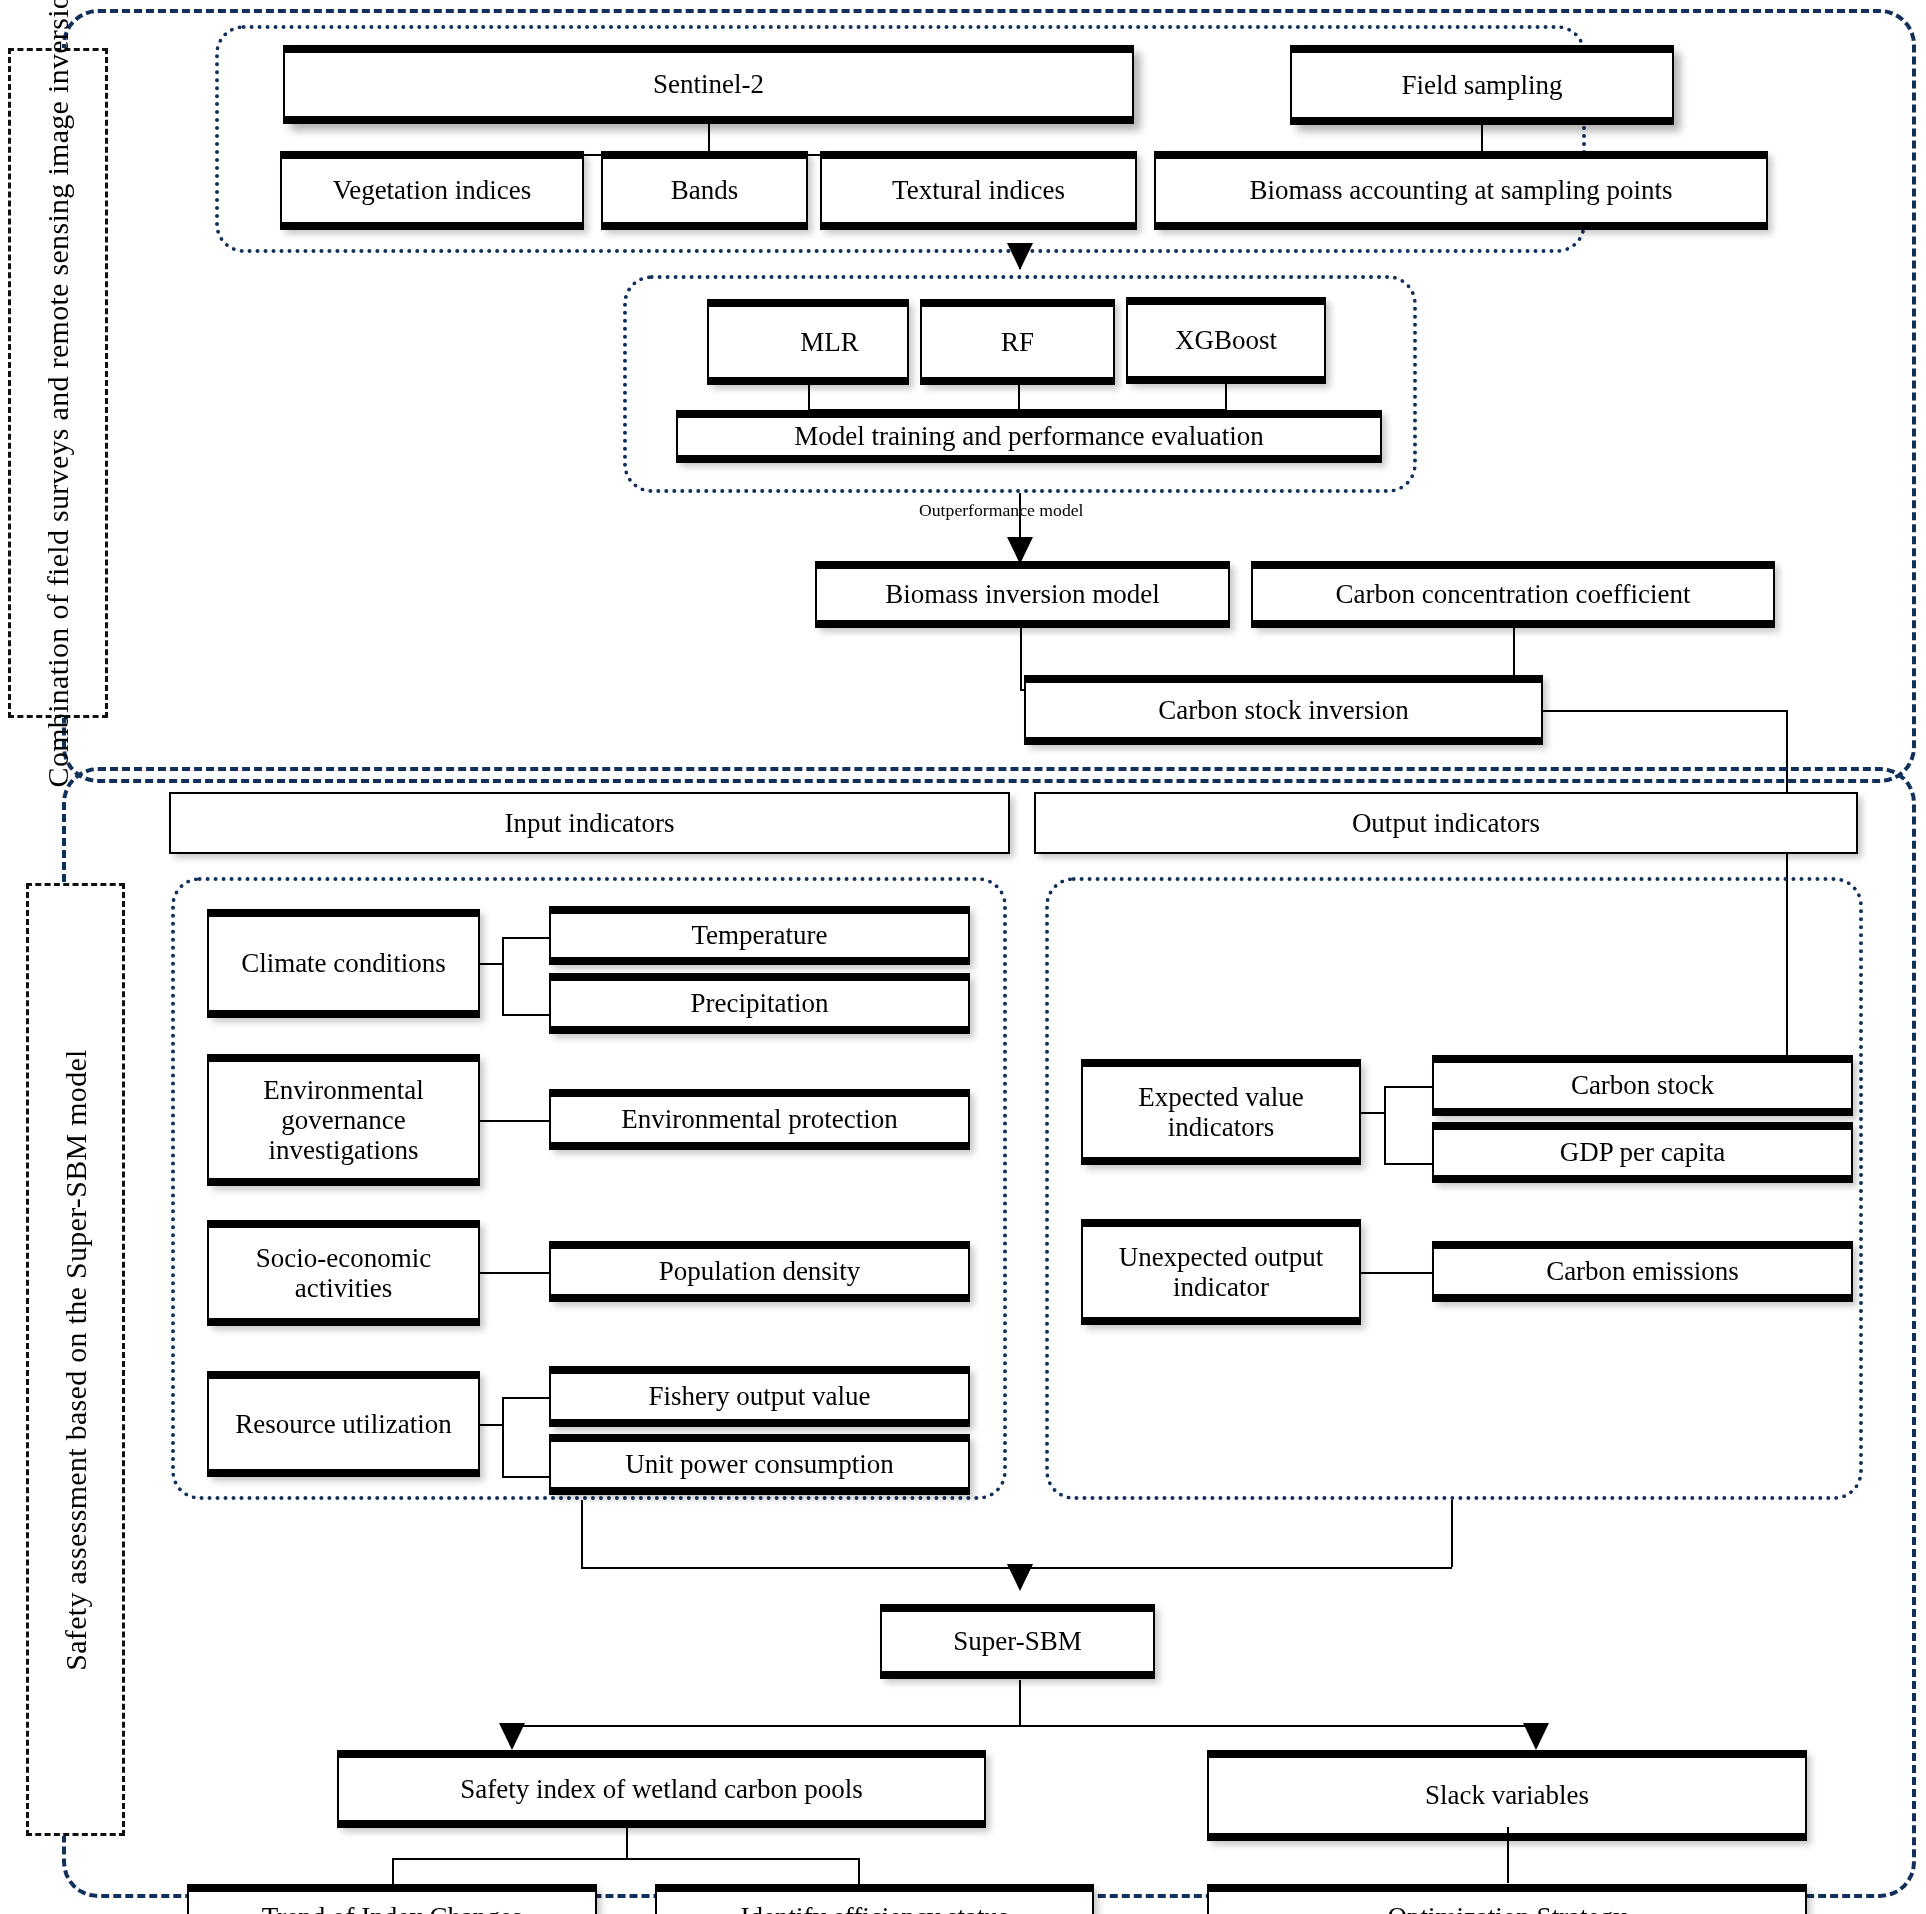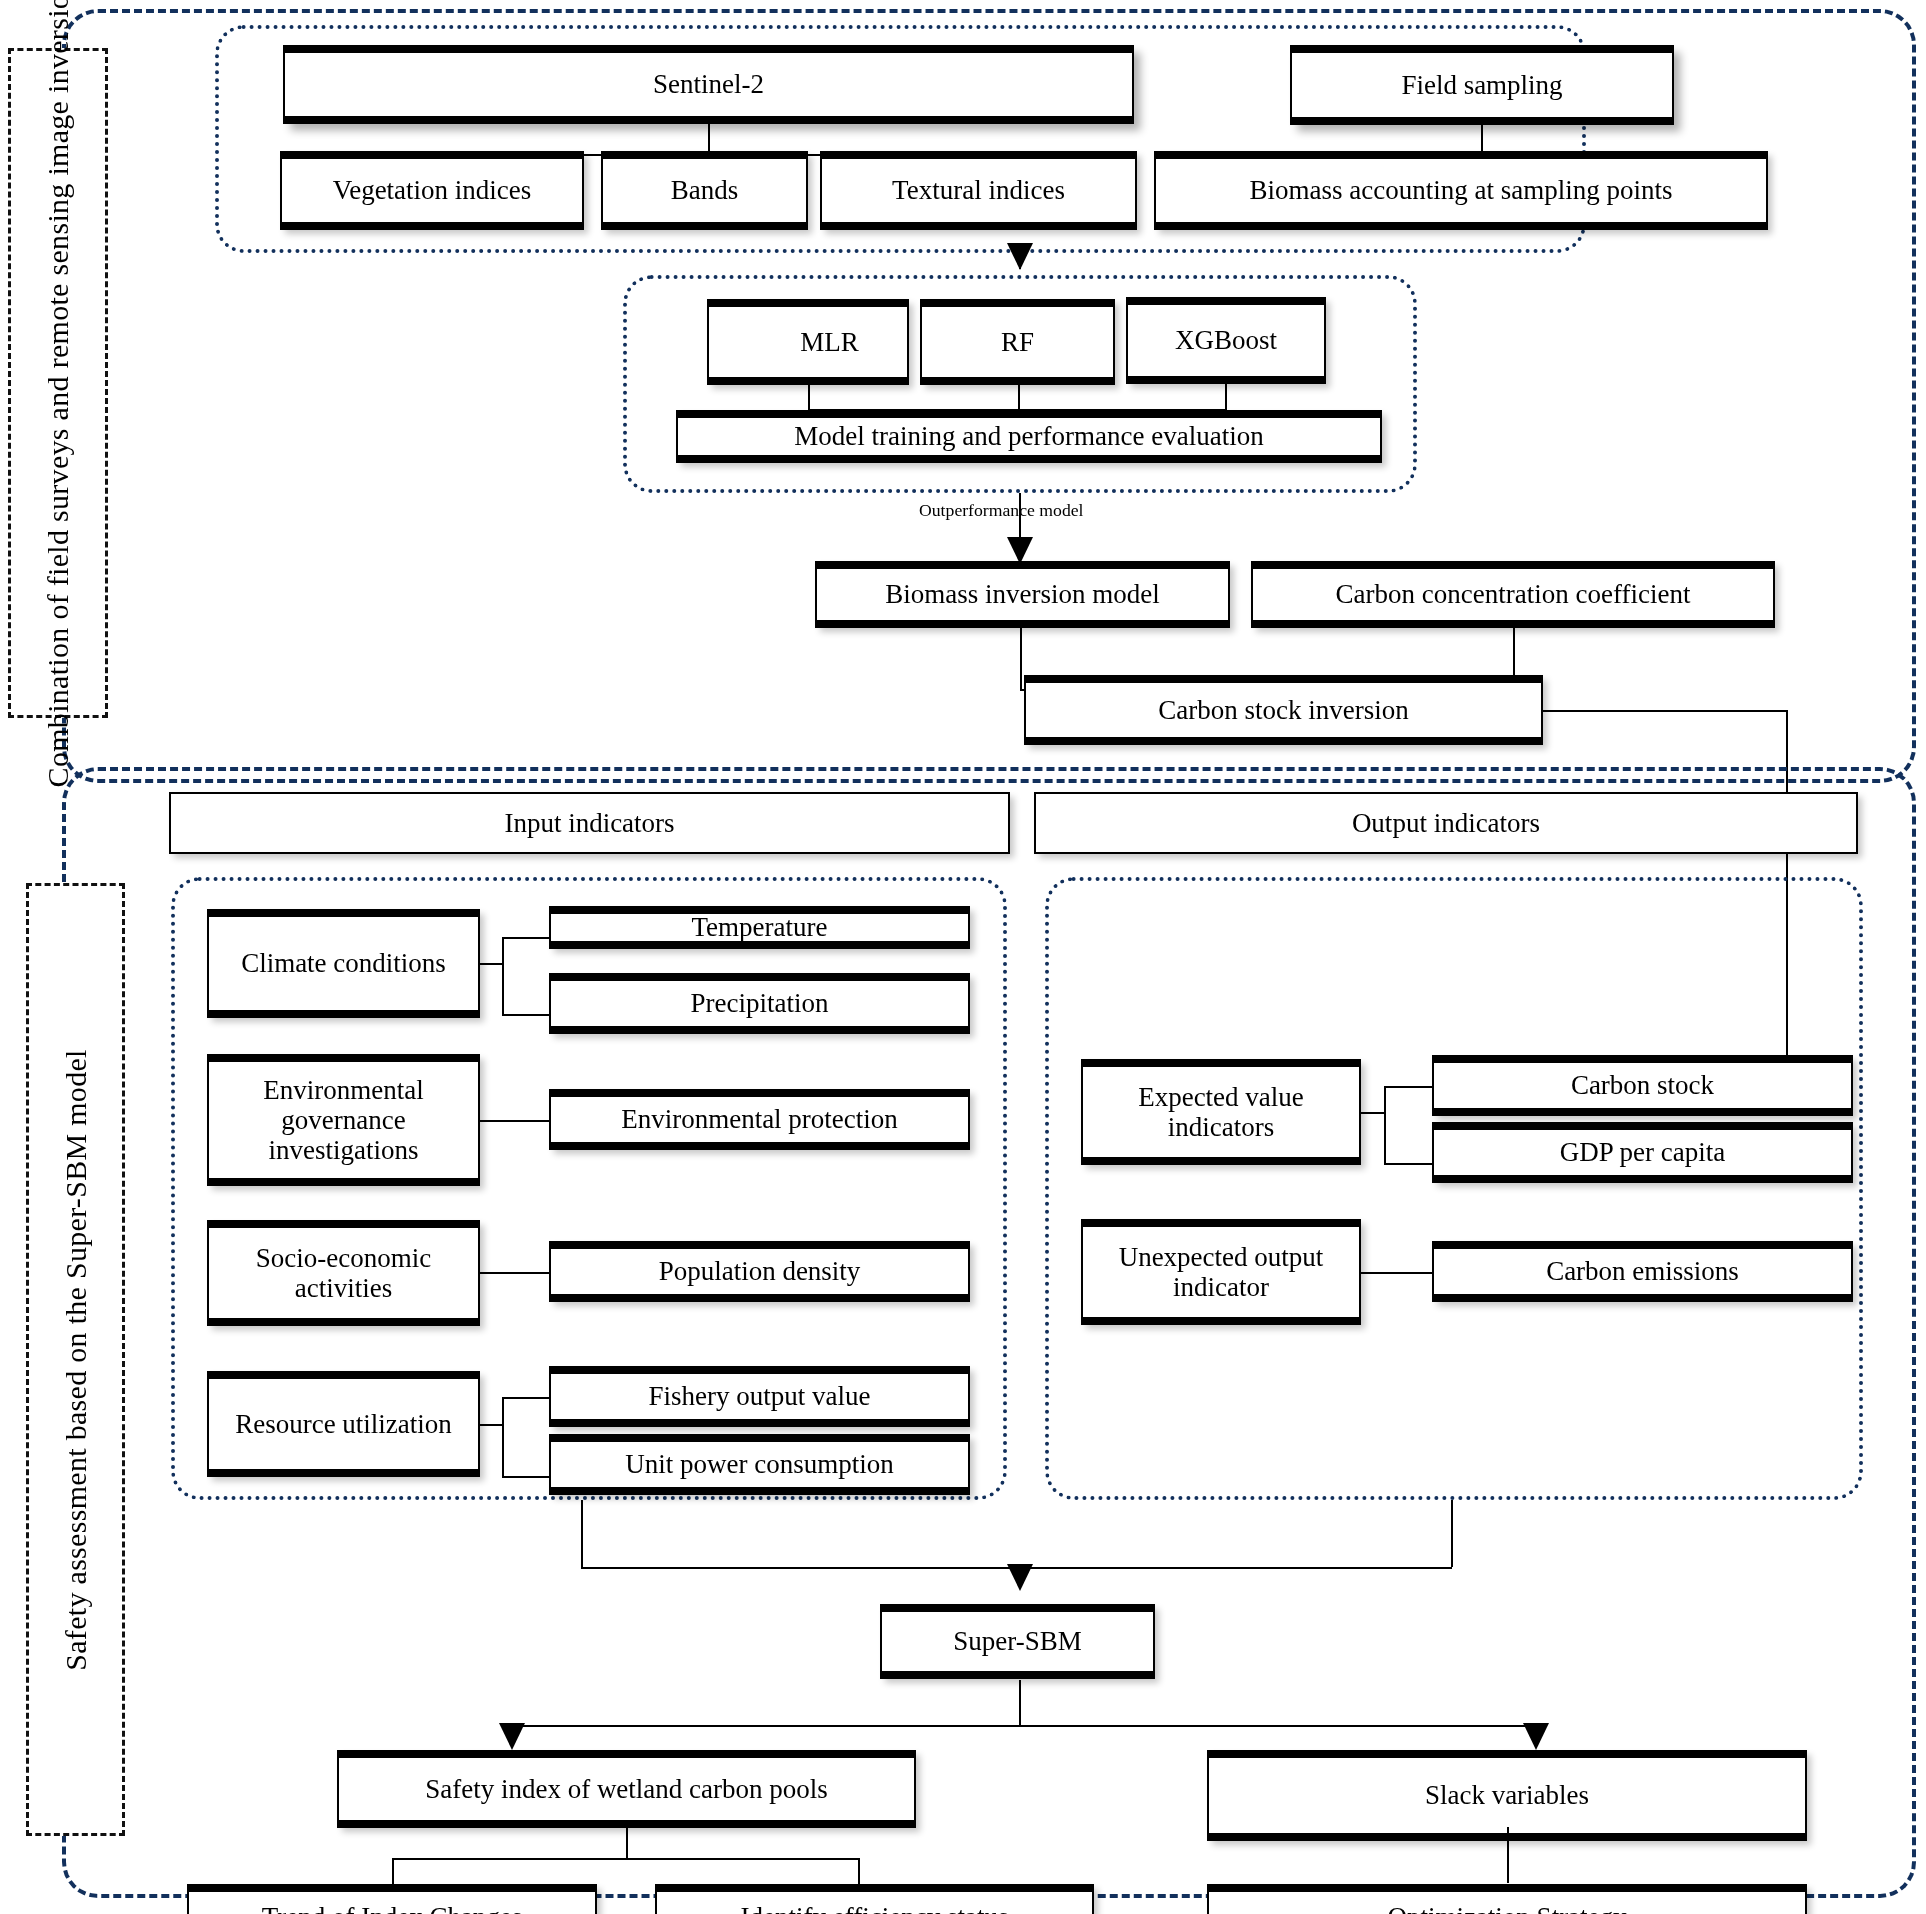--- a/index.html
+++ b/index.html
@@ -113,21 +113,21 @@
   <div class="grp" style="left:171px;top:877px;width:836px;height:623px;"></div>
   <div class="grp" style="left:1045px;top:877px;width:818px;height:623px;"></div>
 
   <div class="box hd bt thin" style="left:207px;top:909px;width:273px;height:109px;flex-direction:column;">
     <span>Climate conditions</span>
   </div>
   <div class="ln lnh" style="left:479px;top:963px;width:23.4px;"></div>
   <div class="ln lnv" style="left:502px;top:937px;height:78px;"></div>
   <div class="ln lnh" style="left:502px;top:937px;width:50px;"></div>
   <div class="ln lnh" style="left:502px;top:1014px;width:50px;"></div>
-  <div class="box hd bt thin" style="left:549px;top:906px;width:421px;height:43px;">Temperature</div>
+  <div class="box hd bt thin" style="left:549px;top:906px;width:421px;height:59px;">Temperature</div>
   <div class="box hd bt thin" style="left:549px;top:973px;width:421px;height:61px;">Precipitation</div>
 
   <div class="box hd bt thin" style="left:207px;top:1054px;width:273px;height:132px;flex-direction:column;">
     <span>Environmental governance investigations</span>
   </div>
   <div class="ln lnh" style="left:479px;top:1120px;width:72px;"></div>
   <div class="box hd bt thin" style="left:549px;top:1089px;width:421px;height:61px;">Environmental protection</div>
 
   <div class="box hd bt thin" style="left:207px;top:1220px;width:273px;height:106px;flex-direction:column;">
     <span>Socio-economic activities</span>
@@ -170,21 +170,21 @@
   <div class="box hd bt thin" style="left:880px;top:1604px;width:275px;height:75px;">Super-SBM</div>
 
   <div class="ln lnv" style="left:1019px;top:1680px;height:47px;"></div>
   <div class="ln lnh" style="left:511px;top:1652px;width:0px;"></div>
   <div class="ln lnh" style="left:511px;top:1725px;width:1025px;"></div>
   <div class="ln lnv" style="left:511px;top:1725px;height:7.3px;"></div>
   <div class="ln lnv" style="left:1536px;top:1725px;height:7.3px;"></div>
   <div class="arrow-d" style="left:499px;top:1723px;"></div>
   <div class="arrow-d" style="left:1523px;top:1723px;"></div>
 
-  <div class="box hd bt thin" style="left:337px;top:1750px;width:579px;height:78px;">Safety index of wetland carbon pools</div>
+  <div class="box hd bt thin" style="left:337px;top:1750px;width:649px;height:78px;">Safety index of wetland carbon pools</div>
   <div class="box hd bt thin" style="left:1207px;top:1750px;width:600px;height:91px;">Slack variables</div>
 
   <div class="ln lnv" style="left:626px;top:1827px;height:31px;"></div>
   <div class="ln lnh" style="left:392px;top:1858px;width:467px;"></div>
   <div class="ln lnv" style="left:392px;top:1858px;height:27px;"></div>
   <div class="ln lnv" style="left:858px;top:1858px;height:27px;"></div>
   <div class="box hd bt thin" style="left:187px;top:1884px;width:410px;height:67px;">Trend of Index Changes</div>
   <div class="box hd bt thin" style="left:655px;top:1884px;width:439px;height:67px;">Identify efficiency status</div>
 
   <div class="ln lnv" style="left:1507px;top:1827px;height:56px;"></div>

